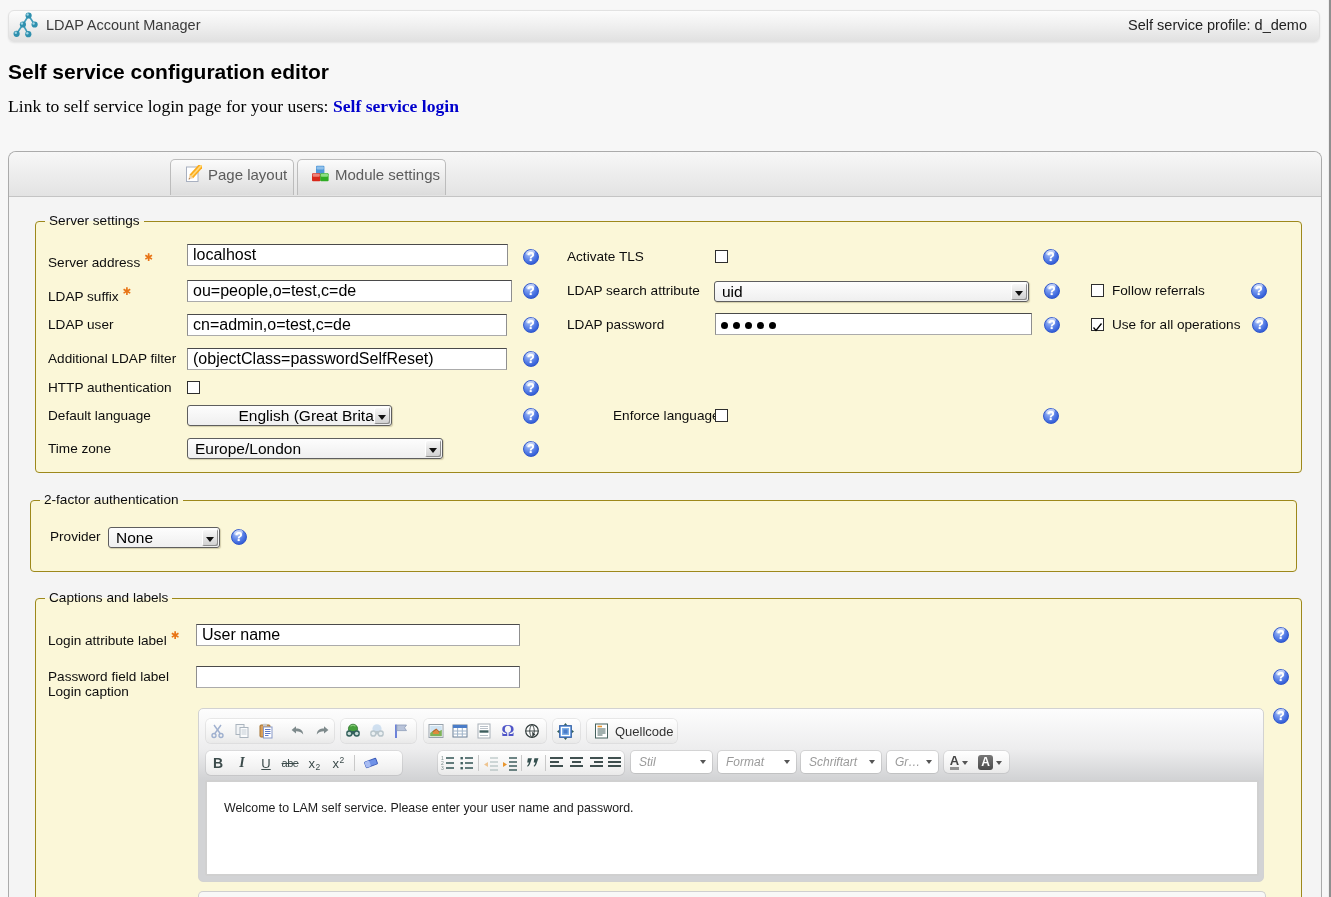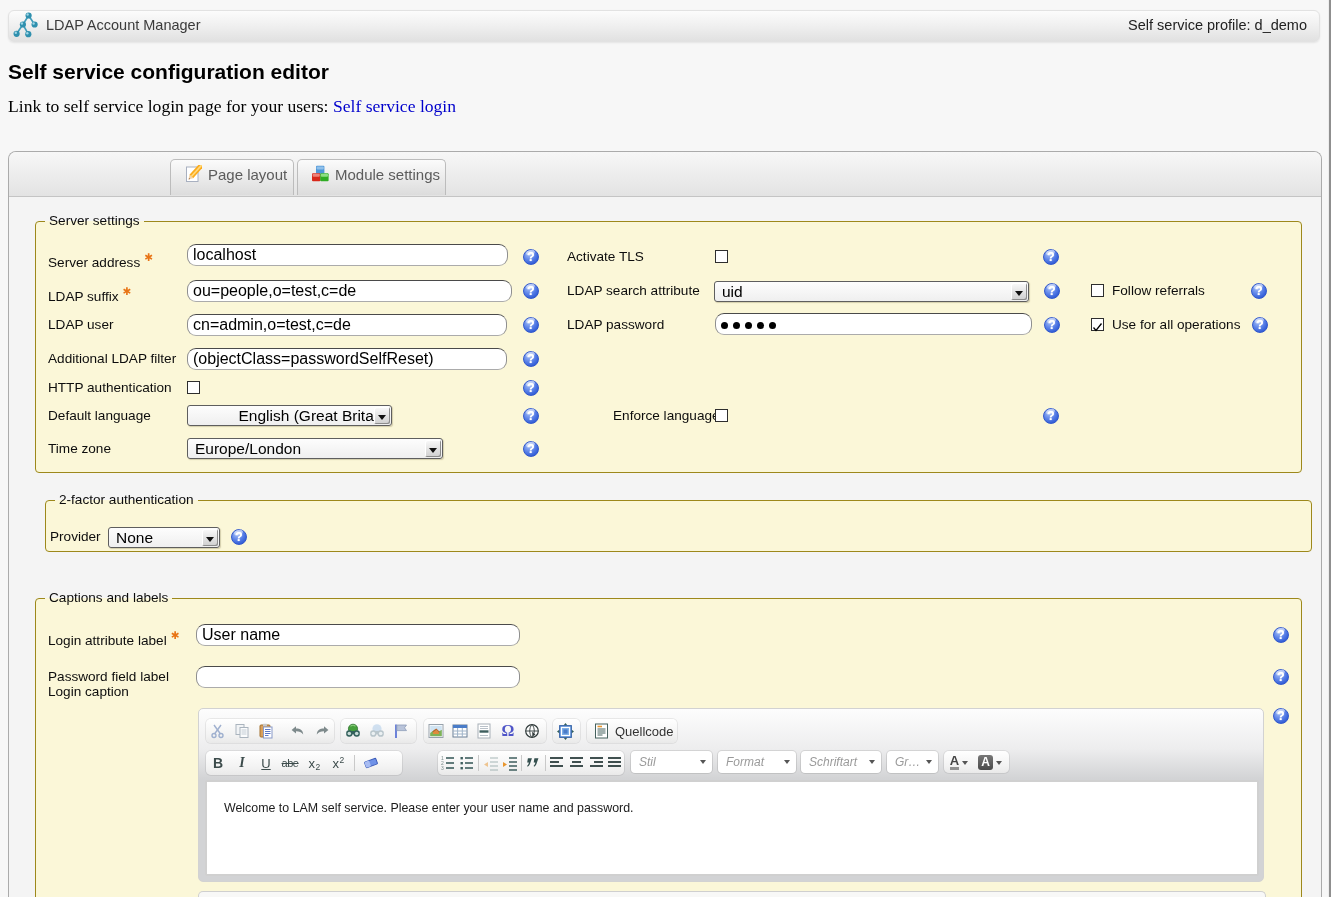--- a/index.html
+++ b/index.html
@@ -7,39 +7,39 @@
 .abs{position:absolute;}
 
 #bar{left:8px;top:10px;width:1312px;height:32px;border-radius:6px;
  background:linear-gradient(#fcfcfc,#eeeeee 55%,#e1e1e1);border:1px solid #e2e2e2;
  box-sizing:border-box;box-shadow:0 1px 2px rgba(0,0,0,0.08);}
 #lamtxt{left:46px;top:17px;font-size:14.5px;color:#3b3b3b;}
 #profiletxt{top:17px;right:24px;font-size:14.5px;color:#222;}
 
 #h1{left:8px;top:60px;font-size:21px;font-weight:bold;color:#000;}
 #linkline{left:8px;top:96px;font-size:17.6px;font-family:"Liberation Serif",serif;color:#000;}
-#linkline a{color:#0000cc;font-weight:normal;text-decoration:none;}
+#linkline a{color:#0000cc;font-weight:bold;text-decoration:none;}
 
 #widget{left:8px;top:151px;width:1314px;height:746px;box-sizing:border-box;
  border:1px solid #ababab;border-bottom:none;border-radius:8px 8px 0 0;background:#f4f4f4;}
 #nav{position:absolute;left:0;top:0;width:100%;height:45px;box-sizing:border-box;
  background:linear-gradient(#f7f7f7,#e3e3e3);border-bottom:1px solid #c4c4c4;border-radius:7px 7px 0 0;}
 .tab{position:absolute;top:7px;box-sizing:border-box;display:flex;align-items:center;
  padding-left:13px;padding-bottom:7px;gap:6px;font-size:15px;border:1px solid #bcbcbc;border-bottom:none;
  border-radius:5px 5px 0 0;background:linear-gradient(#fbfbfb,#dcdcdc);color:#5c5c5c;height:36px;}
 .tab.active{background:#fff;color:#262626;height:39px;z-index:3;border-color:#b2b2b2;}
 
 .fset{position:absolute;box-sizing:border-box;background:#fbf7d8;
  border:1.5px solid #9d881b;border-radius:4px;}
 .legend{position:absolute;top:-10px;left:9px;padding:0 4px;font-size:13.6px;color:#0c0c0c;
  background:linear-gradient(#f4f4f4 0 52%,#fbf7d8 52% 100%);line-height:17px;}
 .lbl{position:absolute;font-size:13.6px;color:#0d0d0d;line-height:16px;white-space:nowrap;}
 .req{color:#e87415;font-size:10.5px;vertical-align:6px;margin-left:4px;}
 .inp{position:absolute;box-sizing:border-box;height:22px;background:#fff;
- border:1px solid #8f8f8f;border-top-color:#4a4a4a;border-bottom-color:#ababab;border-radius:9px;
+ border:1px solid #8f8f8f;border-top-color:#4a4a4a;border-bottom-color:#ababab;border-radius:0;
  font-size:16px;line-height:20px;padding:0 5px;color:#000;white-space:nowrap;overflow:hidden;}
 .hlp{position:absolute;width:16px;height:16px;box-sizing:border-box;border-radius:50%;
  background:radial-gradient(circle at 35% 28%,#a6c0f6,#5b82e8 45%,#3560d8 75%,#2b51c4);
  border:1px solid #3158cc;color:#fff;font-weight:bold;font-size:12px;text-align:center;line-height:14px;
  text-shadow:0 0 1px #fff;}
 .hlp:before{content:"";position:absolute;left:2px;top:0px;width:9px;height:5px;border-radius:50%;
  background:rgba(255,255,255,0.5);transform:rotate(-18deg);}
 .cb{position:absolute;width:13px;height:13px;box-sizing:border-box;background:#fff;border:1px solid #2e2e2e;}
 .sel{position:absolute;box-sizing:border-box;height:21px;border:1px solid #5e5e5e;border-radius:3px;
  background:linear-gradient(#fdfdfd,#efefef);font-size:15.5px;line-height:19px;color:#000;
@@ -169,21 +169,21 @@
 <div class="sel abs" style="left:187px;top:405px;width:205px;text-align:right;">English (Great Britain)<span class="selarr"></span></div>
 <div class="hlp abs" style="left:523px;top:408px;">?</div>
 <div class="lbl abs" style="left:567px;top:408px;margin-left:46px;">Enforce language</div>
 <div class="cb abs" style="left:715px;top:409px;"></div>
 <div class="hlp abs" style="left:1043px;top:408px;">?</div>
 
 <div class="lbl abs" style="left:48px;top:441px;">Time zone</div>
 <div class="sel abs" style="left:187px;top:438px;width:256px;">Europe/London<span class="selarr"></span></div>
 <div class="hlp abs" style="left:523px;top:441px;">?</div>
 
-<div class="fset abs" style="left:45px;top:500px;width:1267px;height:52px;text-align:right;">
+<div class="fset abs" style="left:30px;top:500px;width:1267px;height:72px;text-align:right;">
  <div class="legend">2-factor authentication</div>
 </div>
 <div class="lbl abs" style="left:50px;top:529px;">Provider</div>
 <div class="sel abs" style="left:108px;top:527px;width:112px;">None<span class="selarr"></span></div>
 <div class="hlp abs" style="left:231px;top:529px;">?</div>
 
 <div class="fset abs" style="left:35px;top:598px;width:1267px;height:330px;">
  <div class="legend">Captions and labels</div>
 </div>
 <div class="lbl abs" style="left:48px;top:627px;">Login attribute label<span class="req">✱</span></div>

